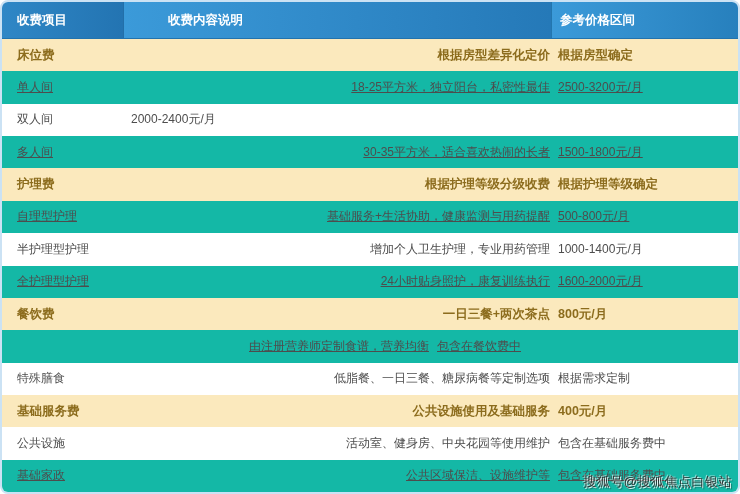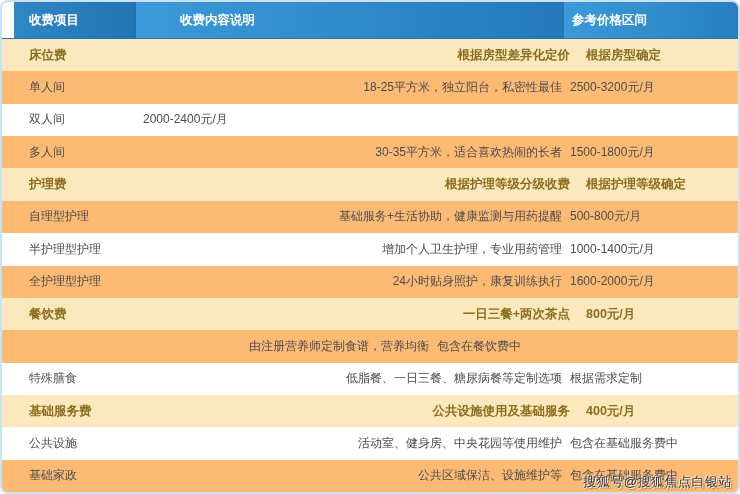--- a/index.html
+++ b/index.html
@@ -49,30 +49,29 @@
     flex-direction: column;
   }
   .tr {
     flex: 1;
     display: flex;
     align-items: center;
     font-size: 12px;
     color: #4d4d4d;
     background: #ffffff;
   }
-  .tr.stripe { background: #fdba74; }
+  .tr.stripe { background: #14b8a6; text-decoration: underline; }
   .tr.section {
     background: #fbe9bd;
     color: #8c6c1d;
     font-weight: bold;
     font-size: 12.5px;
-    gap: 8px;
   }
   
-  .c1 { width: 106px; padding-left: 15px; flex: 0 0 auto; box-sizing: content-box; margin-left: 12px; }
+  .c1 { width: 106px; padding-left: 15px; flex: 0 0 auto; box-sizing: content-box; }
   .c2 { width: 383px; padding-left: 44px; flex: 0 0 auto; box-sizing: content-box; text-align: right; }
   .c3 { flex: 1; padding-left: 8px; }
   .td { white-space: nowrap; overflow: hidden; }
   
   .watermark {
     position: absolute;
     right: 8px;
     bottom: 3px;
     font-size: 13px;
     font-weight: normal;

